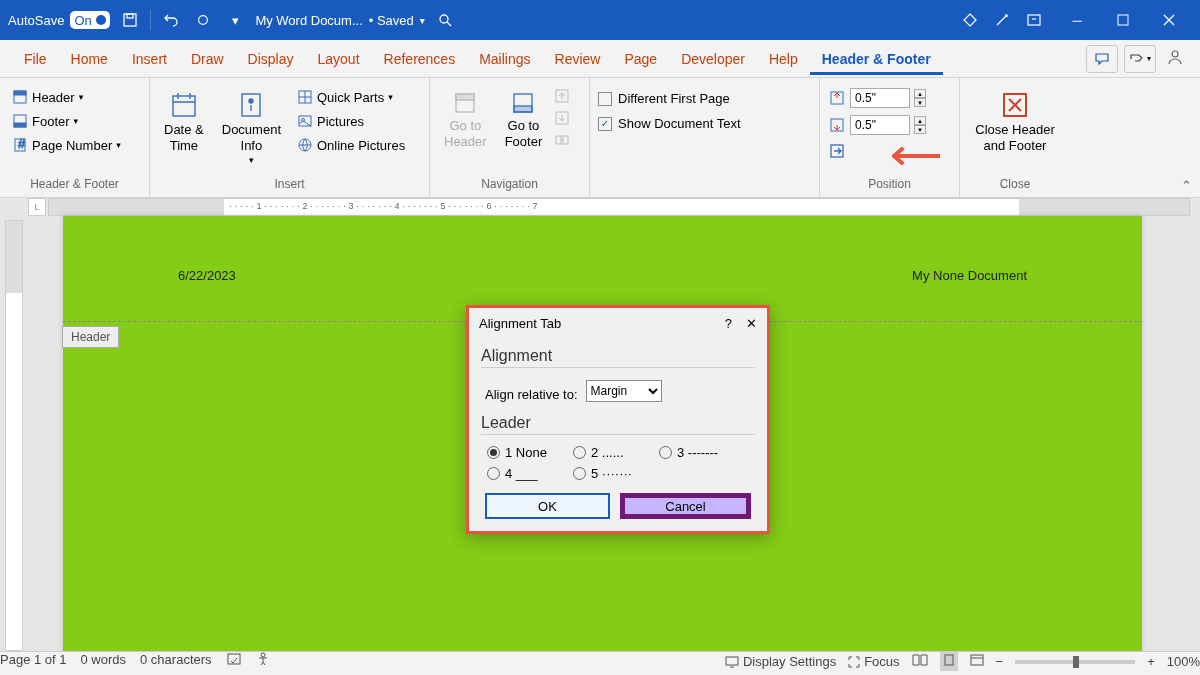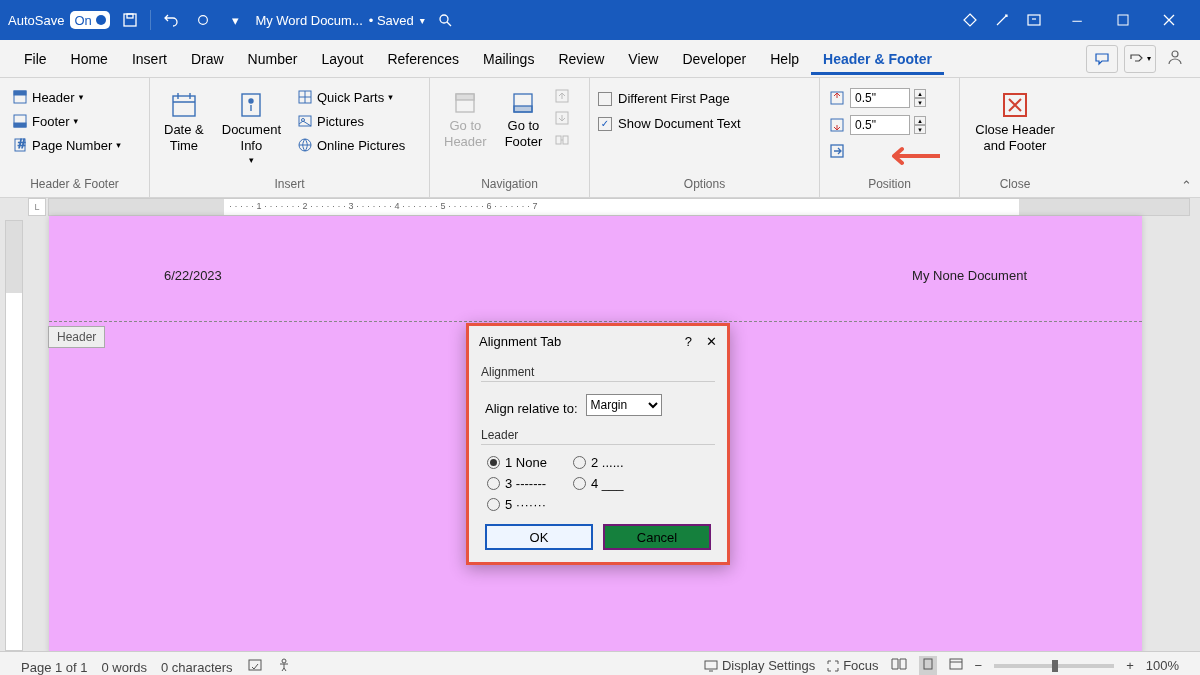--- a/index.html
+++ b/index.html
@@ -7,21 +7,21 @@
 .titlebar{background:#185abd;height:40px;display:flex;align-items:center;color:#fff;padding:0 8px;gap:8px}
 .autosave{font-size:12px;display:flex;align-items:center;gap:6px}
 .toggle{width:40px;height:18px;background:#fff;border-radius:5px;display:flex;align-items:center;padding:0 4px;gap:4px;color:#185abd;font-size:10px}
 .toggle-knob{width:10px;height:10px;background:#185abd;border-radius:50%;margin-left:auto}
 .tb-icon{width:24px;height:24px;display:flex;align-items:center;justify-content:center;cursor:pointer;color:#fff}
 .tb-sep{width:1px;height:20px;background:#4a7fc9}
 .doc-title{margin:8px auto;display:flex;align-items:center;gap:6px;font-size:13px}
 .wincontrols{display:flex;gap:0;margin-left:auto}
 .wincontrols .tb-icon{width:46px;height:40px}
 .menubar{background:#f3f3f3;height:38px;display:flex;align-items:center;padding:0 12px;gap:0;border-bottom:1px solid #d4d4d4}
-.menu-item{padding:8px 12px;cursor:pointer;font-size:14px;color:#000000}
+.menu-item{padding:8px 12px;cursor:pointer;font-size:14px;color:#c2410c}
 .menu-item.active{color:#185abd;border-bottom:3px solid #185abd;font-weight:600;padding-bottom:5px}
 .menu-right{margin-left:auto;display:flex;gap:6px;align-items:center}
 .menu-iconbtn{width:32px;height:28px;border:1px solid #c8c8c8;border-radius:3px;display:flex;align-items:center;justify-content:center;cursor:pointer}
 .ribbon{background:#f3f3f3;height:120px;display:flex;border-bottom:1px solid #d4d4d4;position:relative}
 .ribbon-group{border-right:1px solid #d4d4d4;padding:4px 8px;display:flex;flex-direction:column;height:100%}
 .group-label{text-align:center;font-size:12px;color:#666;margin-top:auto;padding-bottom:2px}
 .rg-body{flex:1;display:flex;align-items:flex-start;gap:6px;padding-top:4px}
 .small-btn{display:flex;align-items:center;gap:4px;padding:3px 4px;cursor:pointer;font-size:13px;white-space:nowrap}
 .small-btn svg{flex-shrink:0}
 .vstack{display:flex;flex-direction:column;gap:2px}
@@ -34,45 +34,45 @@
 .spinbtn{display:flex;flex-direction:column}
 .spinbtn span{width:12px;height:9px;border:1px solid #aaa;font-size:7px;text-align:center;line-height:7px;cursor:pointer}
 .red-arrow{position:absolute;left:884px;top:68px;pointer-events:none}
 .ruler-area{background:#e6e6e6;height:18px;display:flex;align-items:center;padding-left:28px}
 .ruler{height:18px;flex:1;background:#fff;position:relative;border:1px solid #ccc;margin-right:10px}
 .ruler .shade{position:absolute;top:0;bottom:0;background:#ddd}
 .doc-area{position:relative;background:#e6e6e6;height:439px;display:flex}
 .vruler{width:28px;background:#e6e6e6;display:flex;flex-direction:column;align-items:center;padding-top:4px}
 .vruler-inner{width:18px;flex:1;background:#fff;border:1px solid #ccc;margin-bottom:4px;position:relative}
 .vruler-inner .shade{position:absolute;left:0;right:0;background:#ddd}
-.page{background:#f0abfc;margin:0 40px 0 21px;flex:1;box-shadow:0 0 6px rgba(0,0,0,.15);position:relative}
+.page{background:#84cc16;margin:0 40px 0 35px;flex:1;box-shadow:0 0 6px rgba(0,0,0,.15);position:relative}
 .header-zone{position:absolute;top:52px;left:0;right:0}
 .header-text{display:flex;justify-content:space-between;padding:0 115px;font-size:15px;color:#222}
 .header-border{border-bottom:1px dashed #888;margin-top:38px}
 .header-tag{position:absolute;left:-1px;top:110px;background:#eee;border:1px solid #aaa;padding:3px 8px;font-size:12px;color:#555}
-.dialog{position:absolute;left:466px;top:323px;width:264px;background:#f0f0f0;border:3px solid #e8543f;box-shadow:0 4px 16px rgba(0,0,0,.3);z-index:100}
+.dialog{position:absolute;left:466px;top:305px;width:304px;background:#f0f0f0;border:3px solid #e8543f;box-shadow:0 4px 16px rgba(0,0,0,.3);z-index:100}
 .dlg-title{display:flex;align-items:center;padding:8px 10px;font-size:13px}
 .dlg-title .sp{margin-left:auto;display:flex;gap:14px}
 .dlg-body{padding:2px 12px 10px}
-.fieldset-label{font-size:12px;color:#333;padding:6px 0 2px}
+.fieldset-label{font-size:16px;color:#333;padding:6px 0 2px}
 .fieldset-line{height:1px;background:#ccc;margin-bottom:6px}
 .radio-row{display:flex;gap:20px;padding:4px 6px}
 .radio{display:flex;align-items:center;gap:5px;font-size:13px;cursor:pointer}
 .radio-circle{width:13px;height:13px;border:1px solid #666;border-radius:50%;display:inline-flex;align-items:center;justify-content:center}
 .radio-circle.sel::after{content:"";width:7px;height:7px;background:#333;border-radius:50%}
 .radio .ul{text-decoration:underline}
 .radio.boxed{outline:1px dotted #333;outline-offset:1px}
 .align-rel{display:flex;align-items:flex-end;gap:8px;padding:6px 4px;font-size:13px}
 .align-rel select{width:76px;height:22px;border:1px solid #888;background:#fff;font-size:12px}
 .leader-grid{display:flex;flex-wrap:wrap;gap:6px 16px;padding:4px 6px}
 .leader-grid .radio{width:70px}
 .dlg-buttons{display:flex;gap:10px;padding:8px 4px 2px}
-.dlg-btn{flex:1;height:26px;border:2px solid #701a75;background:#15803d;cursor:pointer;font-size:13px}
+.dlg-btn{flex:1;height:26px;border:5px solid #701a75;background:#c4b5fd;cursor:pointer;font-size:13px}
 .dlg-btn.primary{border:2px solid #185abd;background:#eef5ff}
-.statusbar{position:absolute;bottom:0;left:0;right:0;height:24px;background:#f3f3f3;border-top:1px solid #ccc;display:flex;align-items:flex-end;padding:0 21px;gap:14px;font-size:12px;color:#444}
+.statusbar{position:absolute;bottom:0;left:0;right:0;height:24px;background:#f3f3f3;border-top:1px solid #ccc;display:flex;align-items:flex-start;padding:0 0;gap:14px;font-size:12px;color:#444}
 .statusbar .sp{margin-left:auto;display:flex;align-items:center;gap:12px}
 .zoom-slider{width:120px;height:4px;background:#ccc;position:relative}
 .zoom-slider .knob{position:absolute;left:58px;top:-4px;width:6px;height:12px;background:#666}
 .collapse-caret{position:absolute;right:8px;bottom:4px;cursor:pointer;color:#666}
 </style>
 </head>
 <body>
 
 <div class="titlebar">
   <div class="autosave">
@@ -141,26 +141,26 @@
         </svg>
       </div>
   </div>
 </div>
 
 <div class="menubar">
   <div class="menu-item">File</div>
   <div class="menu-item">Home</div>
   <div class="menu-item">Insert</div>
   <div class="menu-item">Draw</div>
-  <div class="menu-item">Number</div>
+  <div class="menu-item">Display</div>
   <div class="menu-item">Layout</div>
   <div class="menu-item">References</div>
   <div class="menu-item">Mailings</div>
   <div class="menu-item">Review</div>
-  <div class="menu-item">View</div>
+  <div class="menu-item">Page</div>
   <div class="menu-item">Developer</div>
   <div class="menu-item">Help</div>
   <div class="menu-item active">Header &amp; Footer</div>
   <div class="menu-right">
     <div class="menu-iconbtn">
         <svg width="16" height="14" viewBox="0 0 16 14" fill="none" stroke="#185abd" stroke-width="1.2">
           <path d="M2 2h12v7H8l-3 3V9H2z"></path>
         </svg>
       </div>
     <div class="menu-iconbtn">
@@ -298,21 +298,20 @@
       <label class="checkbox-row">
             <span class="chk"></span>
             <span>Different First Page</span>
           </label>
       <label class="checkbox-row">
             <span class="chk">✓</span>
             <span>Show Document Text</span>
           </label>
     </div>
       </div>
-    <div class="group-label">Options</div>
   </div>
   <div class="ribbon-group" style="width:140px">
     <div class="rg-body">
         <div class="vstack" style="gap:3px">
       <div class="pos-input">
             <svg width="18" height="18" viewBox="0 0 18 18" fill="none" stroke="#3a6fb7">
               <rect x="3" y="3" width="12" height="12"></rect>
               <path d="M9 5v4M6 7l3-3 3 3" stroke="#c33"></path>
             </svg>
             <input value="0.5&quot;" style="">

